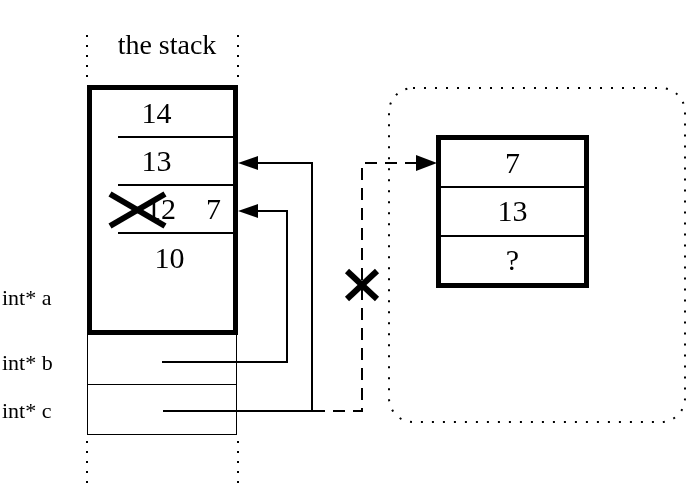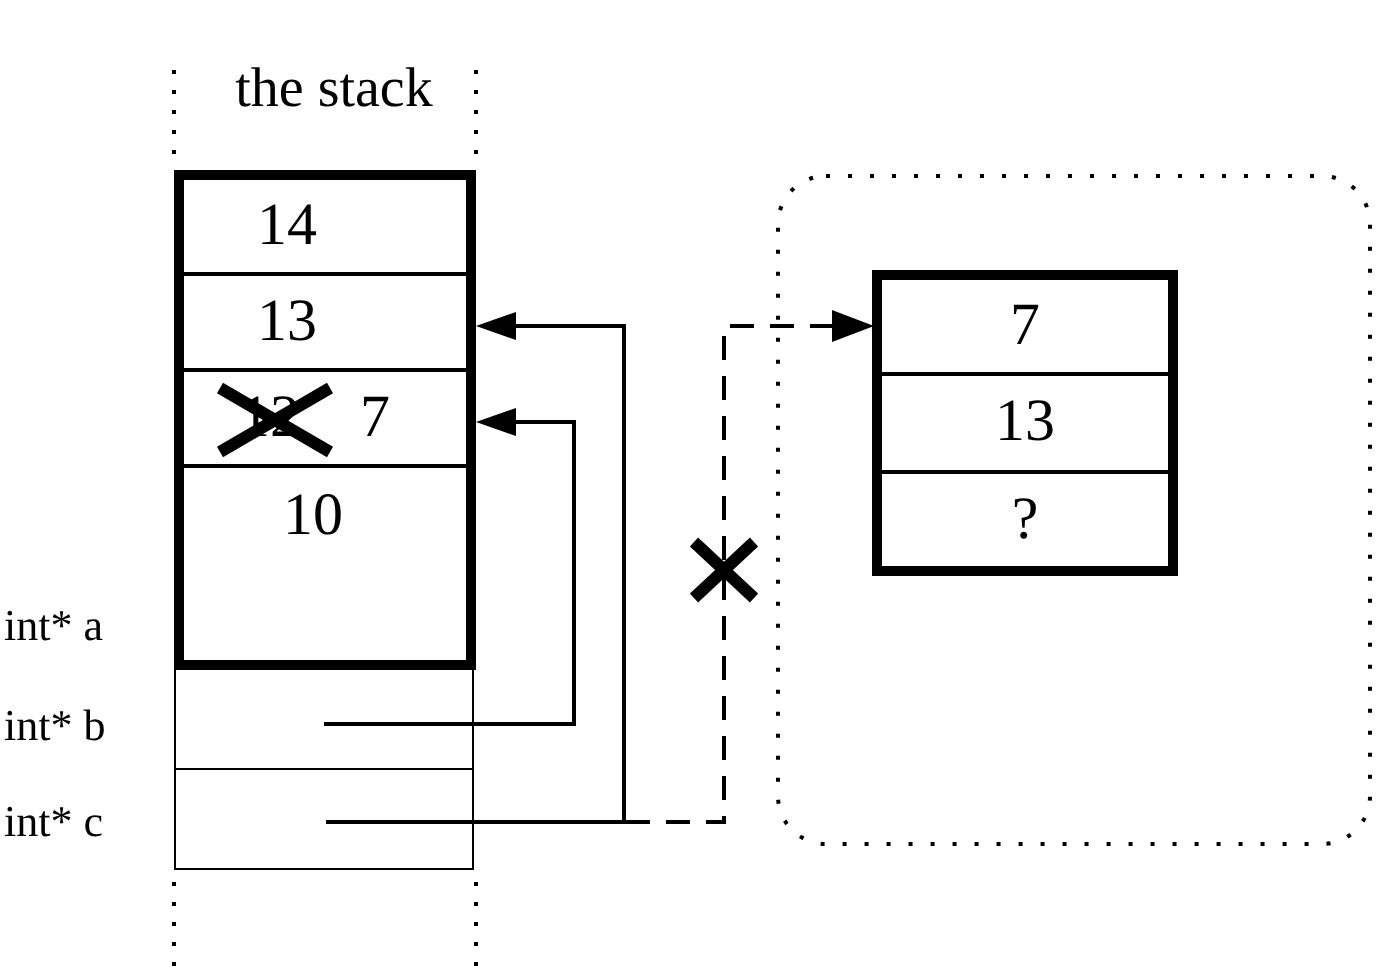--- a/index.html
+++ b/index.html
@@ -20,20 +20,21 @@
   .stack-title{left:0;width:334px;}
   .heap-title{left:346px;width:333px;}
 
   
   .stack-frame{
     position:absolute;left:87px;top:85px;
     width:151px;height:250px;
     border:5px solid #000;
     box-sizing:border-box;
     background:#fff;
+    padding-left:26px;
   }
   .srow{
     box-sizing:border-box;
     height:48px;
     display:flex;align-items:center;justify-content:center;
     padding-right:38px;
     font-size:30px;
     border-bottom:2px solid #000;
     position:relative;
   }
@@ -52,21 +53,21 @@
   }
   .brow{box-sizing:border-box;height:50px;}
   .brow:first-child{border-bottom:1.5px solid #000;}
 
   
   .var-label{
     position:absolute;left:2px;
     font-size:22px;line-height:24px;
     white-space:pre;
   }
-  .var-a{top:301px;}
+  .var-a{top:286px;}
   .var-b{top:351px;}
   .var-c{top:399px;text-align:center;}
 
   
   .heap-box{
     position:absolute;left:436px;top:135px;
     width:153px;height:153px;
     border:5px solid #000;
     box-sizing:border-box;
     display:flex;flex-direction:column;

